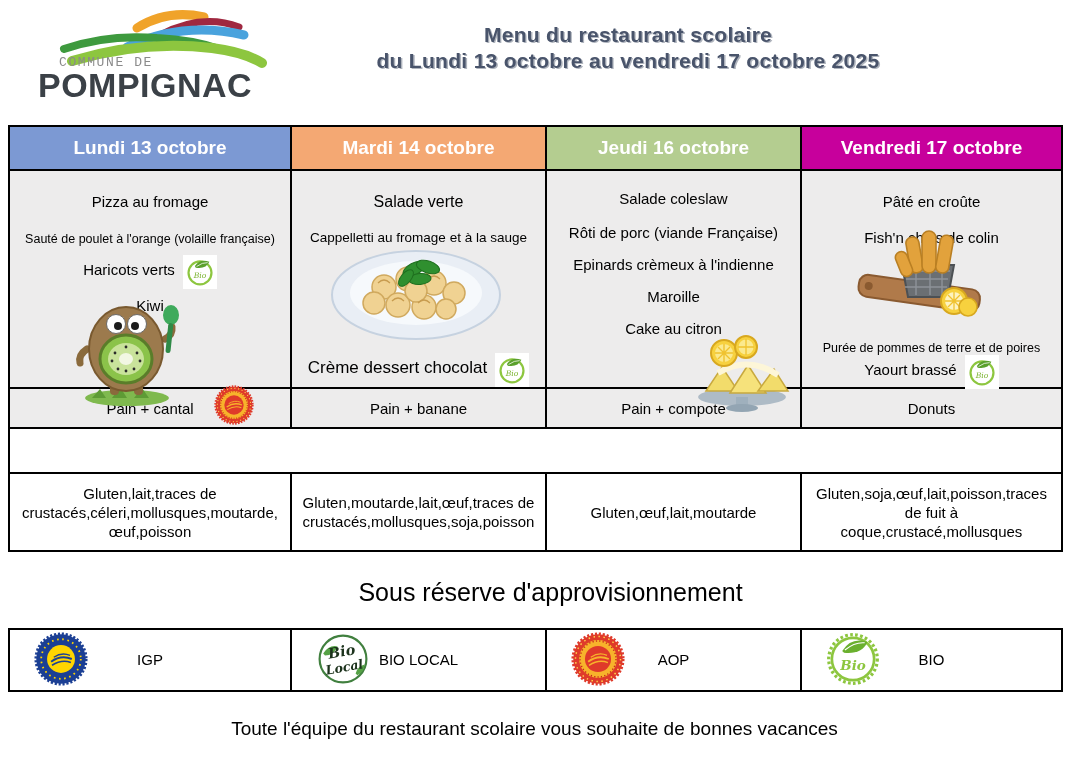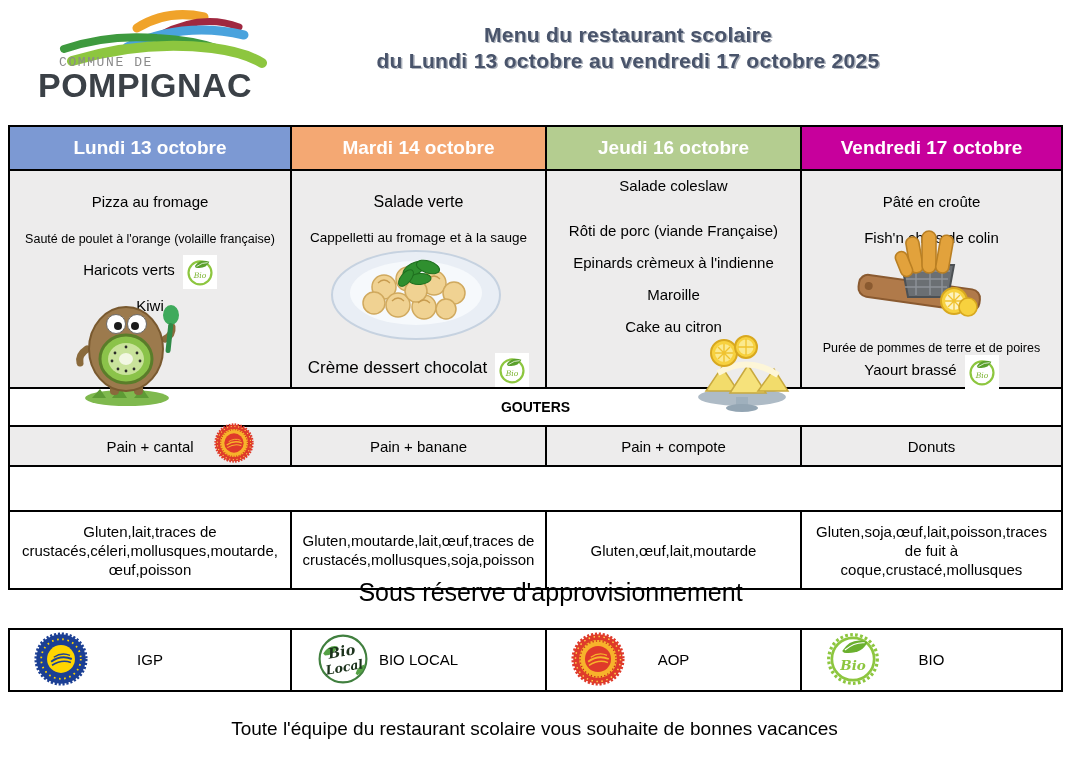--- a/index.html
+++ b/index.html
@@ -118,22 +118,22 @@
                   <path d="M14 13 Q20 4 31 8 Q27 17 15 15 Z" fill="#5aa02c"></path>
                   <path d="M16 13.5 Q23 8.5 29 9" stroke="#fff" stroke-width="0.9" fill="none"></path>
                   <text x="20" y="27" text-anchor="middle" font-size="9" font-style="italic" fill="#7ab32e">Bio</text>
                 </svg>
           </span>
         </div>
       </td>
 
       <td>
         <div class="cellflex">
-          <span class="mi" style="margin-top:1px">Salade coleslaw</span>
-          <span class="mi" style="margin-top:26px">Rôti de porc (viande Française)</span>
+          <span class="mi" style="margin-top:14px">Salade coleslaw</span>
+          <span class="mi" style="margin-top:15px">Rôti de porc (viande Française)</span>
           <span class="mi" style="margin-top:13px">Epinards crèmeux à l'indienne</span>
           <span class="mi" style="margin-top:13px">Maroille</span>
           <span class="mi" style="margin-top:13px">Cake au citron</span>
         </div>
       </td>
 
       <td>
         <div class="cellflex">
           <span class="mi">Pâté en croûte</span>
           <span class="mi">Fish'n chips de colin</span>
@@ -143,23 +143,20 @@
             <span>Yaourt brassé</span><svg class="bio-sm" viewBox="0 0 40 40">
                   <rect width="40" height="40" fill="#fff"></rect>
                   <circle cx="20" cy="21" r="13.5" fill="none" stroke="#8dc63f" stroke-width="2.6"></circle>
                   <path d="M14 13 Q20 4 31 8 Q27 17 15 15 Z" fill="#5aa02c"></path>
                   <path d="M16 13.5 Q23 8.5 29 9" stroke="#fff" stroke-width="0.9" fill="none"></path>
                   <text x="20" y="27" text-anchor="middle" font-size="9" font-style="italic" fill="#7ab32e">Bio</text>
                 </svg>
           </span>
         </div>
       </td>
-    </tr>
-    <tr class="gouters">
-      <td colspan="4">GOUTERS</td>
     </tr>
     <tr class="snack">
       <td>
         <span>Pain + cantal</span>
         <svg class="aop-sm" viewBox="0 0 60 60">
           <circle cx="30" cy="30" r="27.5" fill="#df3a2a"></circle>
           <circle cx="30" cy="30" r="28" fill="none" stroke="#df3a2a" stroke-width="3" stroke-dasharray="2.4 2"></circle>
           <circle cx="30" cy="30" r="25" fill="none" stroke="#ffd84d" stroke-width="1.6" stroke-dasharray="1.6 4"></circle>
           <circle cx="30" cy="30" r="21" fill="#f7b32b"></circle>
           <circle cx="30" cy="30" r="20" fill="none" stroke="#c8281c" stroke-width="1.6" stroke-dasharray="1.4 2.4"></circle>

